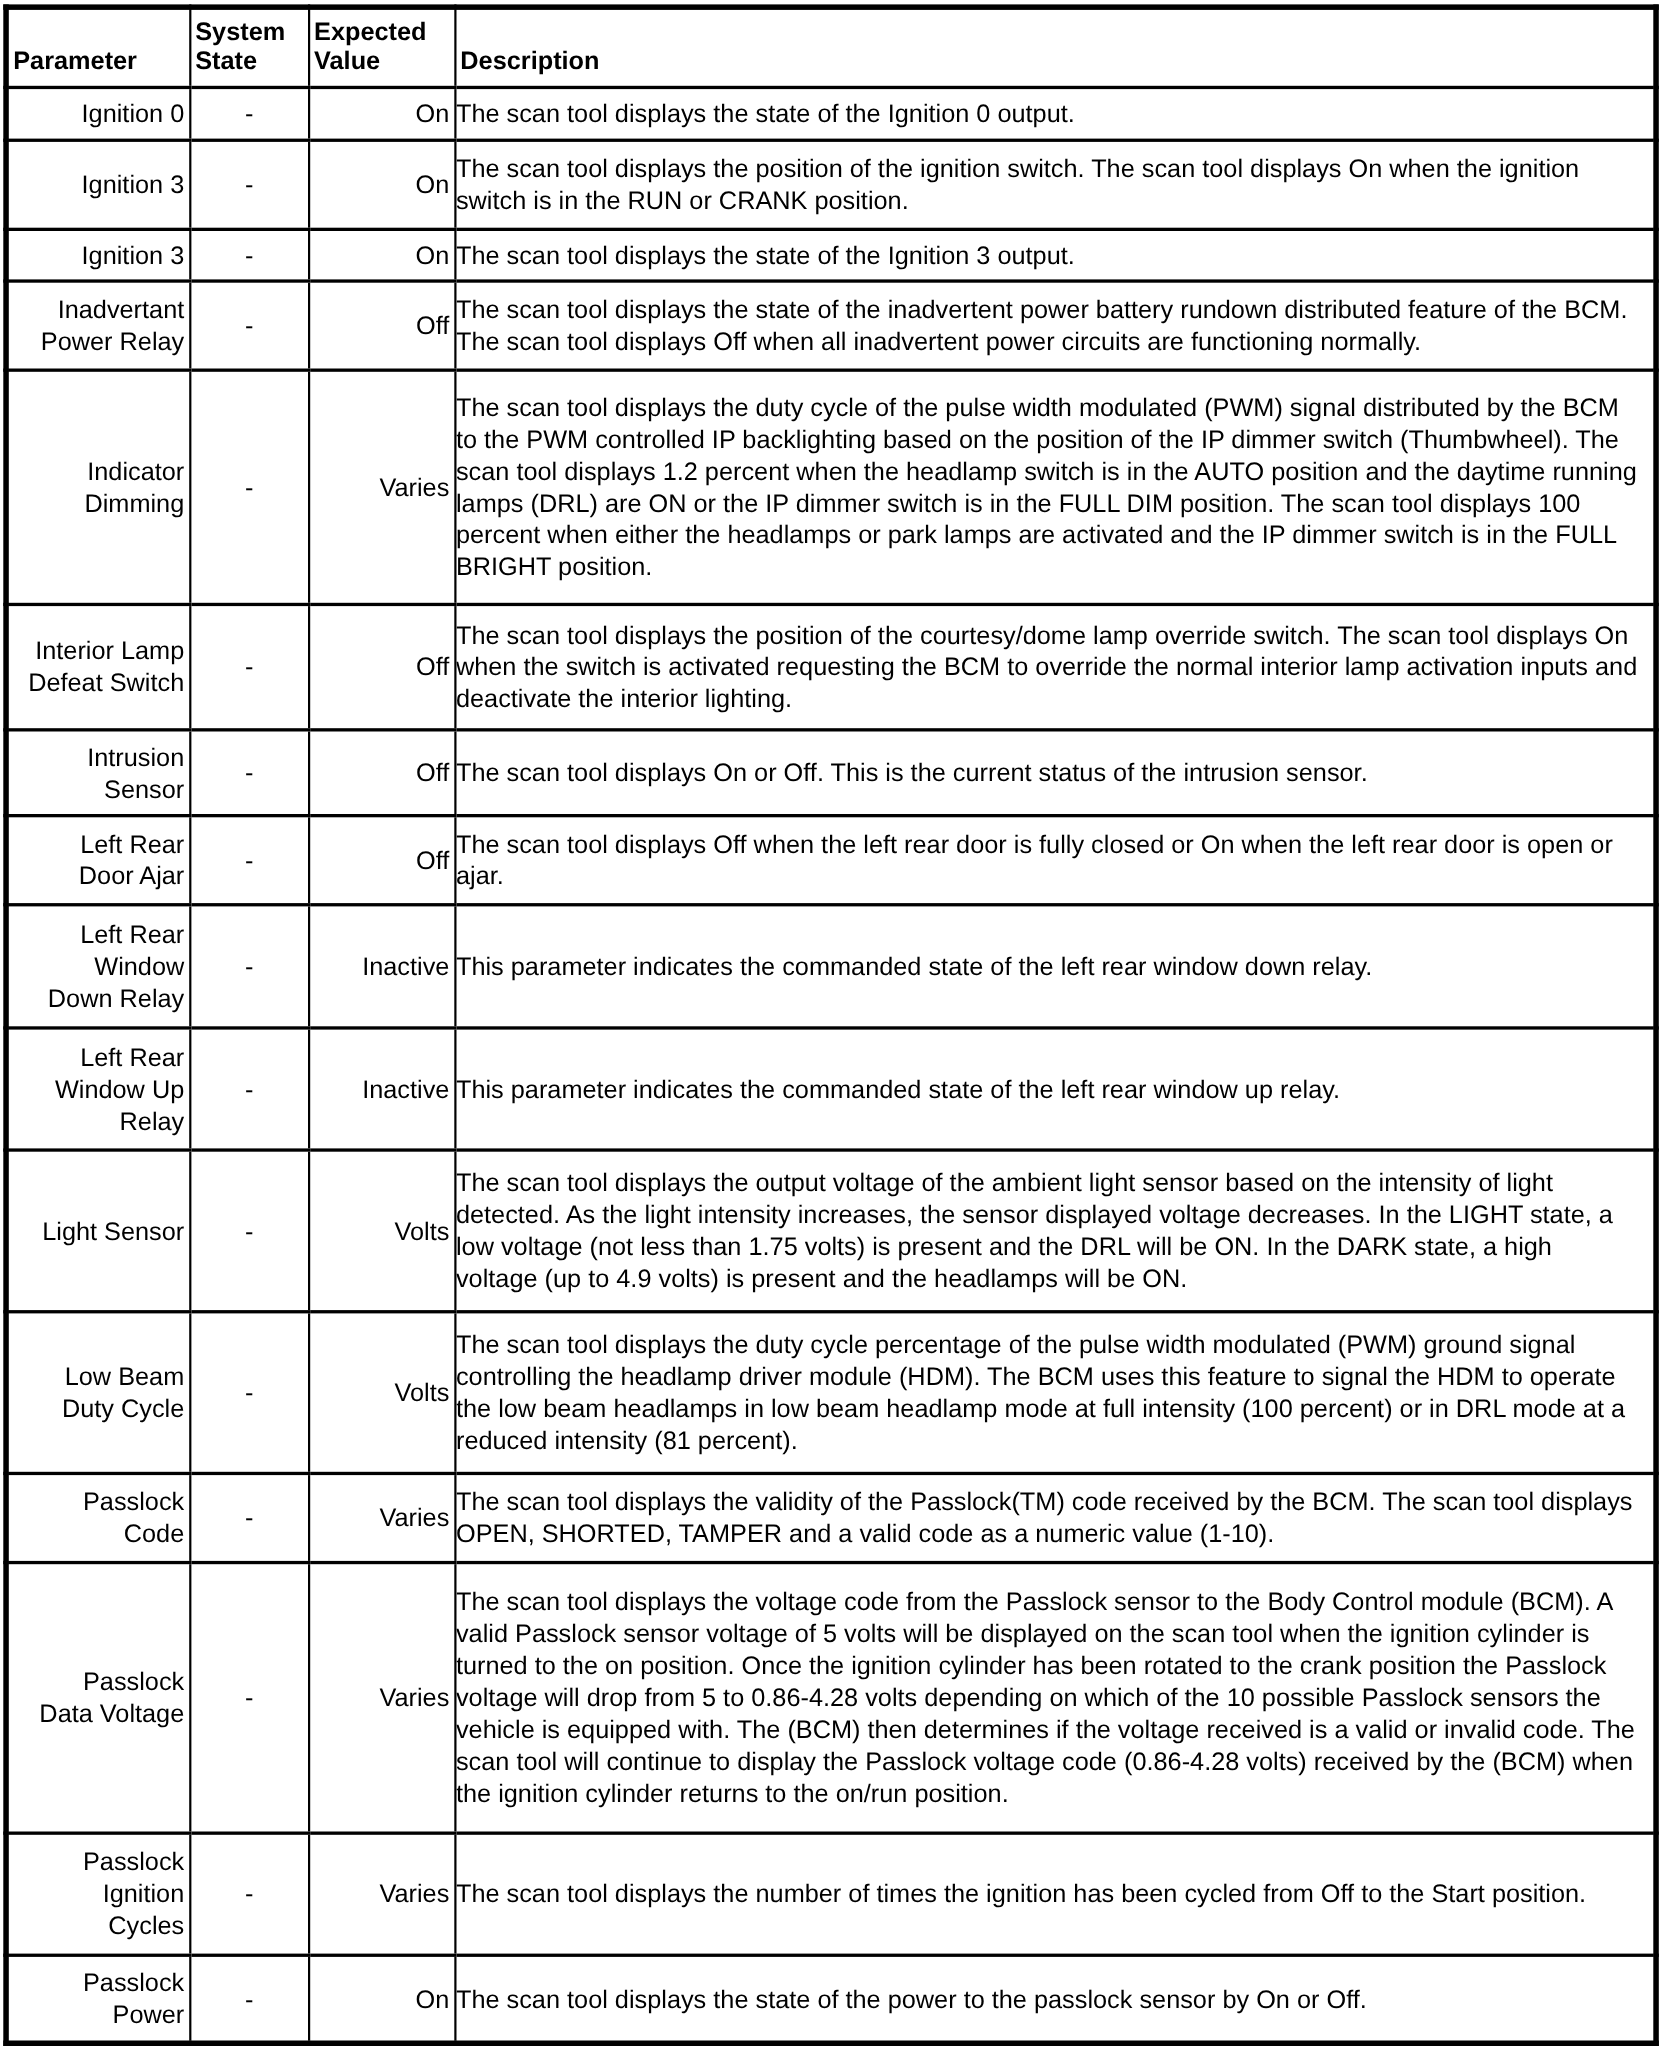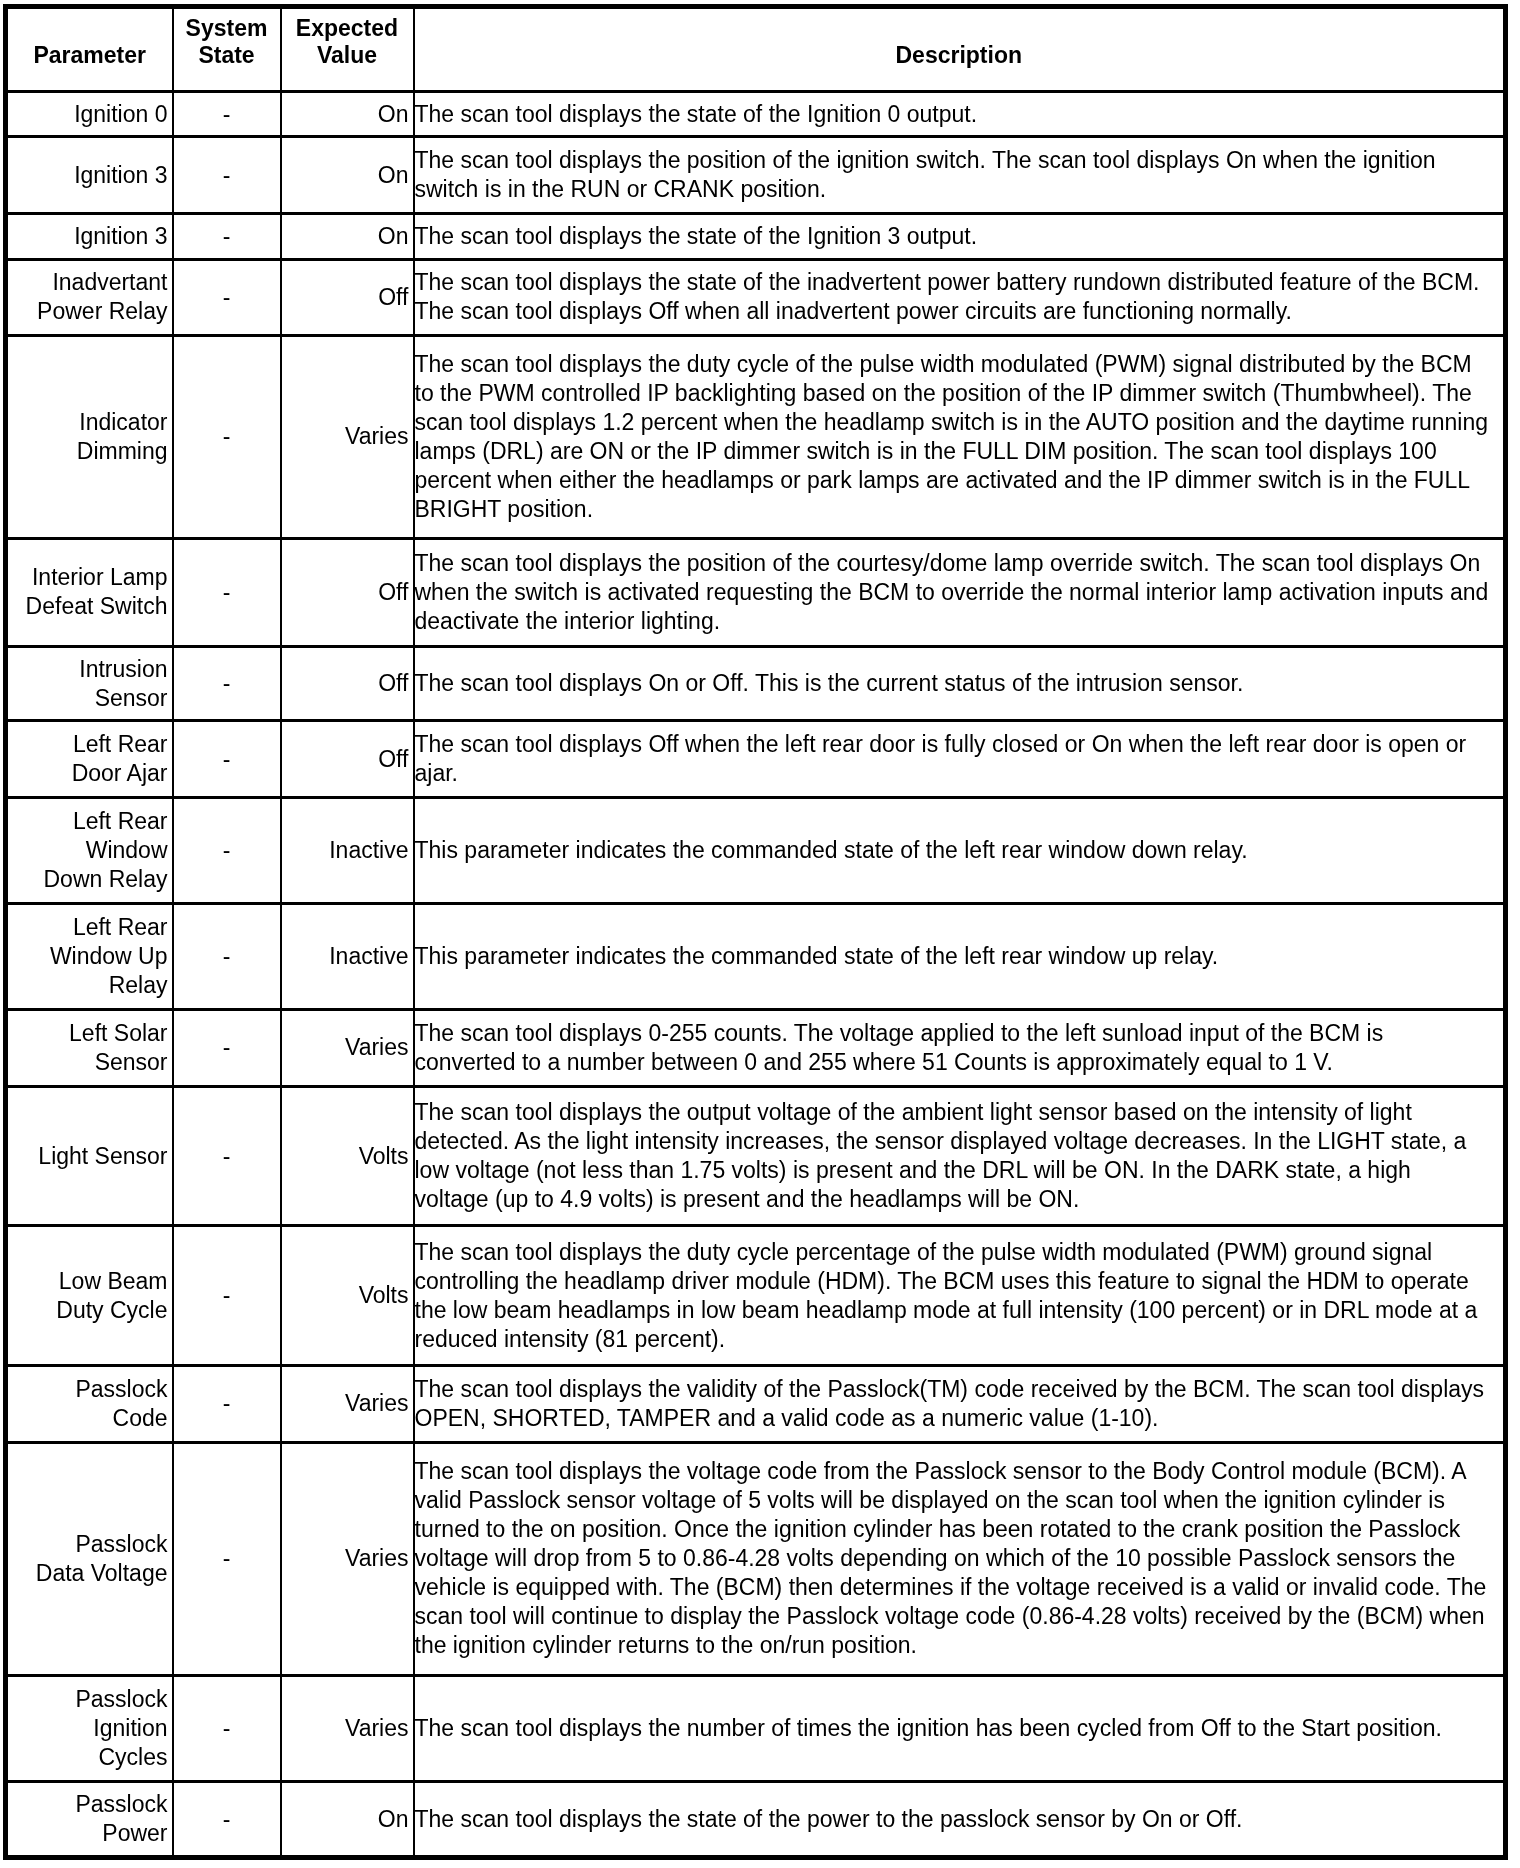--- a/index.html
+++ b/index.html
@@ -34,23 +34,23 @@
     border-right: 2px solid #000000;
     border-top: 3px solid #000000;
     border-bottom: 3px solid #000000;
     font-size: 23px;
     line-height: 29px;
     box-sizing: border-box;
     overflow: hidden;
   }
   table.param-table th {
     font-weight: bold;
-    text-align: center;
+    text-align: left;
     vertical-align: bottom;
-    padding: 6px 4px 21px 4px;
+    padding: 6px 4px 9px 4px;
     line-height: 27px;
     white-space: pre-line;
   }
   td.param-cell {
     text-align: right;
     vertical-align: middle;
     padding: 4px 4px 4px 9px;
     white-space: pre-line;
   }
   td.state-cell {
@@ -154,27 +154,20 @@
         </tr>
         <tr>
           <td class="param-cell">Left Rear
 Window Up
 Relay</td>
           <td class="state-cell">-</td>
           <td class="expected-cell">Inactive</td>
           <td class="description-cell">This parameter indicates the commanded state of the left rear window up relay.</td>
         </tr>
         <tr>
-          <td class="param-cell">Left Solar
-Sensor</td>
-          <td class="state-cell">-</td>
-          <td class="expected-cell">Varies</td>
-          <td class="description-cell">The scan tool displays 0-255 counts. The voltage applied to the left sunload input of the BCM is converted to a number between 0 and 255 where 51 Counts is approximately equal to 1 V.</td>
-        </tr>
-        <tr>
           <td class="param-cell">Light Sensor</td>
           <td class="state-cell">-</td>
           <td class="expected-cell">Volts</td>
           <td class="description-cell">The scan tool displays the output voltage of the ambient light sensor based on the intensity of light detected. As the light intensity increases, the sensor displayed voltage decreases. In the LIGHT state, a low voltage (not less than 1.75 volts) is present and the DRL will be ON. In the DARK state, a high voltage (up to 4.9 volts) is present and the headlamps will be ON.</td>
         </tr>
         <tr>
           <td class="param-cell">Low Beam
 Duty Cycle</td>
           <td class="state-cell">-</td>
           <td class="expected-cell">Volts</td>

